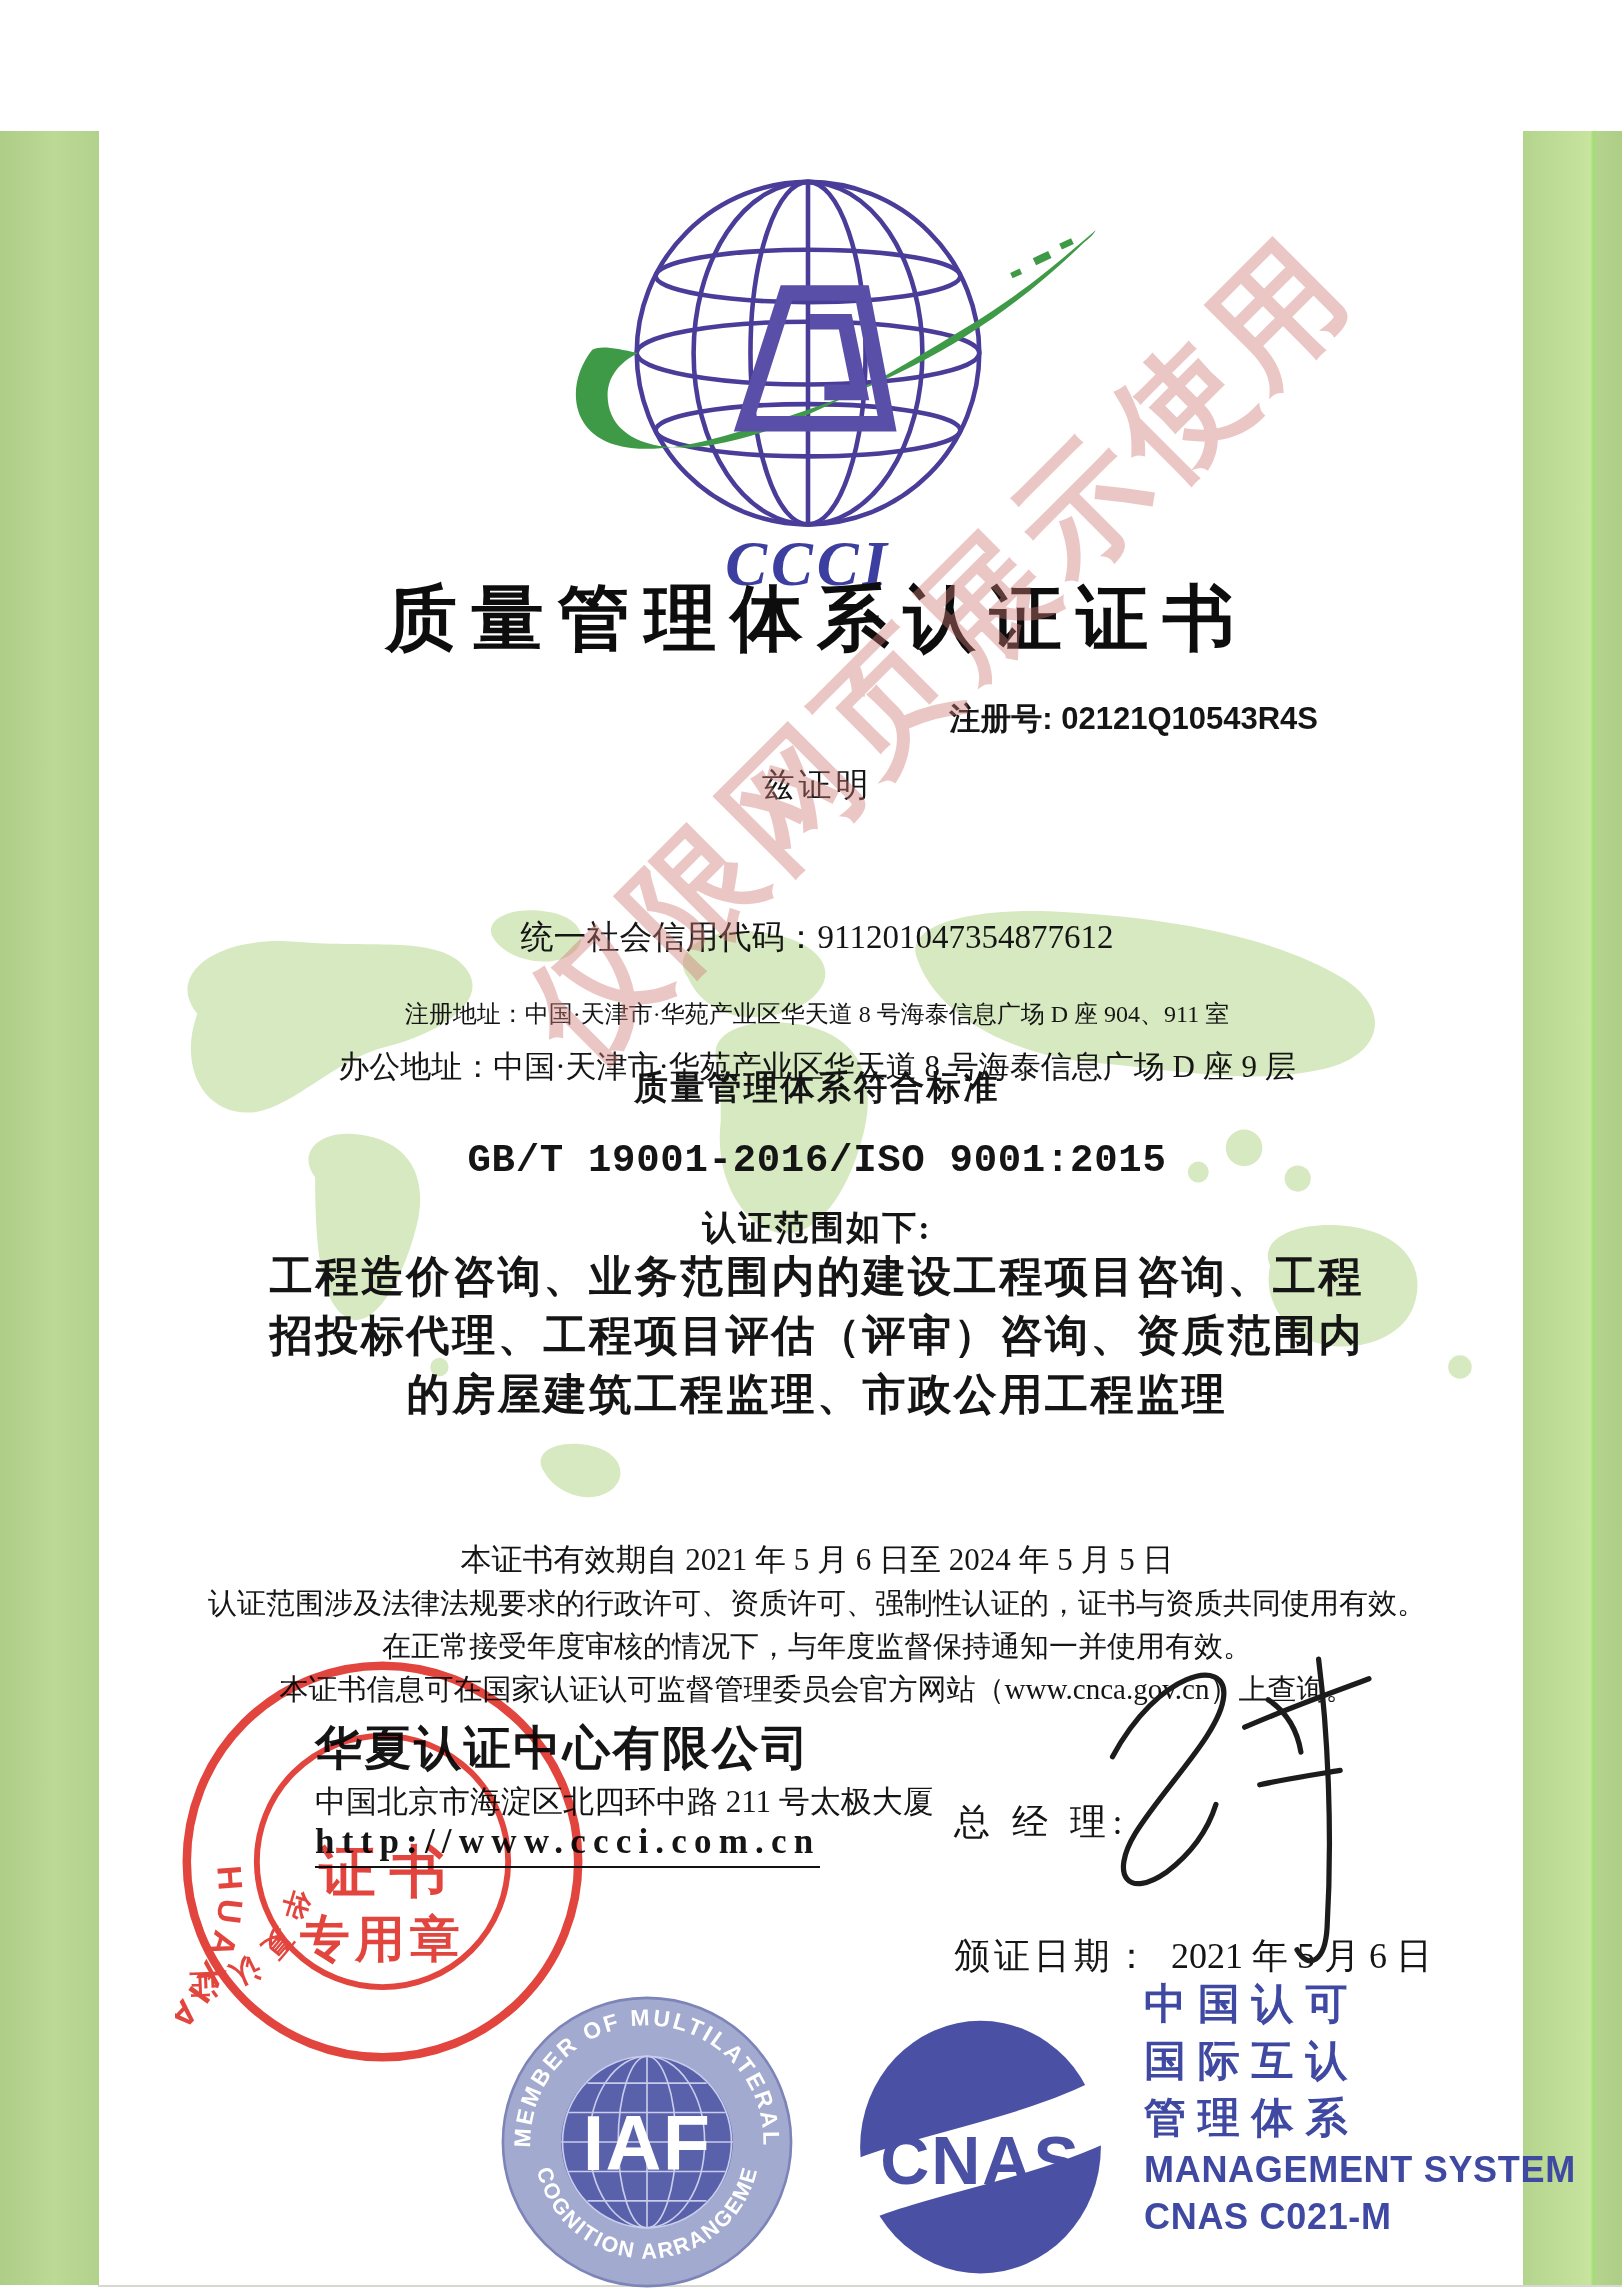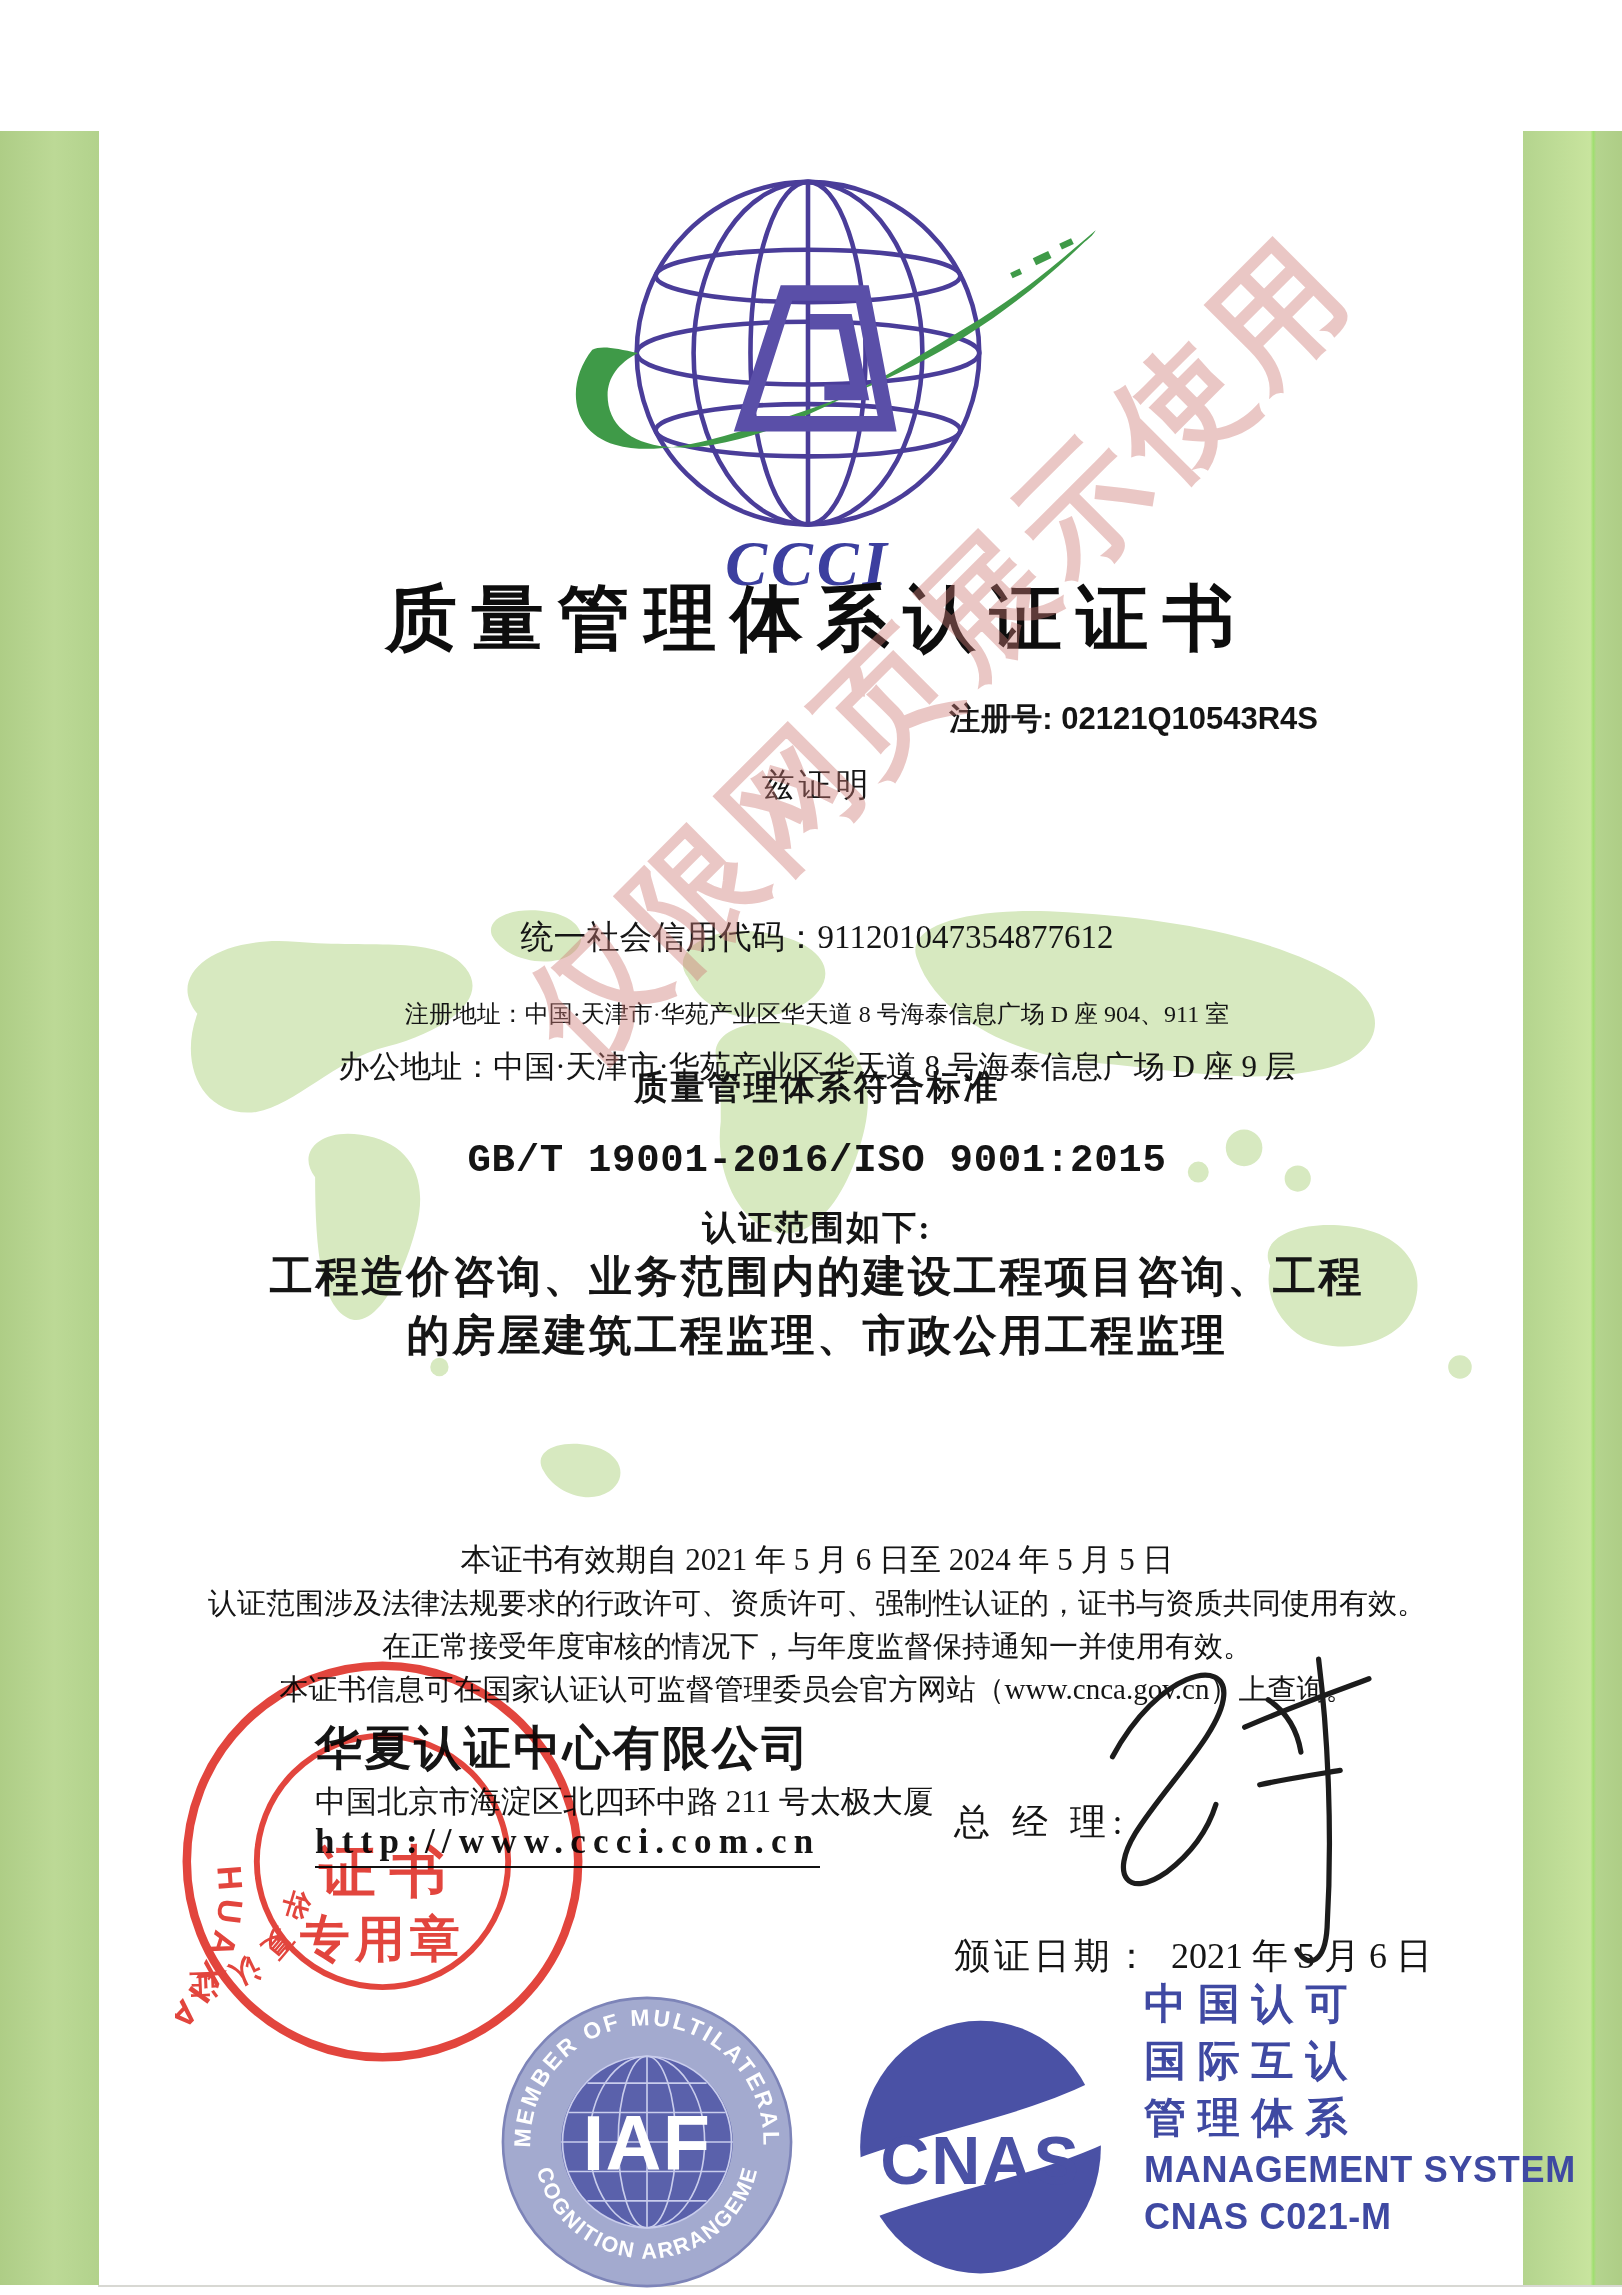--- a/index.html
+++ b/index.html
@@ -118,20 +118,21 @@
 
   <div class="t-center certify">兹证明</div>
   <div class="t-center credit">统一社会信用代码：911201047354877612</div>
   <div class="t-center addr1">注册地址：中国·天津市·华苑产业区华天道 8 号海泰信息广场 D 座 904、911 室</div>
   <div class="t-center addr2">办公地址：中国·天津市·华苑产业区华天道 8 号海泰信息广场 D 座 9 层</div>
   <div class="t-center stdhead">质量管理体系符合标准</div>
   <div class="t-center stdcode">GB/T 19001-2016/ISO 9001:2015</div>
   <div class="t-center scopehead">认证范围如下:</div>
   <div class="t-center scope">
     <div>工程造价咨询、业务范围内的建设工程项目咨询、工程</div>
+    <div>招投标代理、工程项目评估（评审）咨询、资质范围内</div>
     <div>的房屋建筑工程监理、市政公用工程监理</div>
   </div>
   <div class="t-center validity">本证书有效期自 2021 年 5 月 6 日至 2024 年 5 月 5 日</div>
   <div class="t-center noteA">认证范围涉及法律法规要求的行政许可、资质许可、强制性认证的，证书与资质共同使用有效。</div>
   <div class="t-center noteB">在正常接受年度审核的情况下，与年度监督保持通知一并使用有效。</div>
   <div class="t-center noteC">本证书信息可在国家认证认可监督管理委员会官方网站（www.cnca.gov.cn）上查询。</div>
 
   <div class="issuer-name">华夏认证中心有限公司</div>
   <div class="issuer-addr">中国北京市海淀区北四环中路 211 号太极大厦</div>
   <div class="issuer-web">http://www.ccci.com.cn</div>

